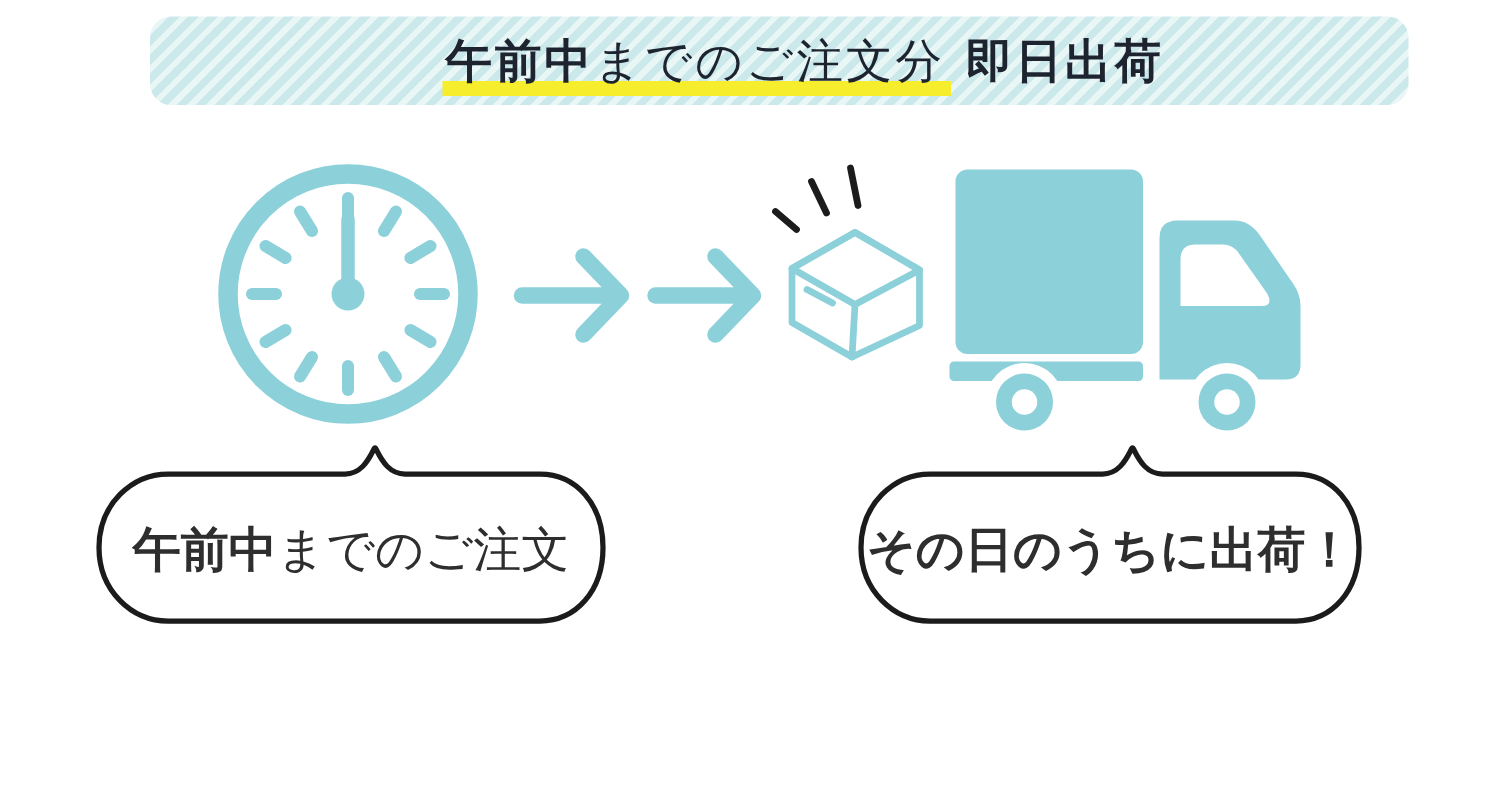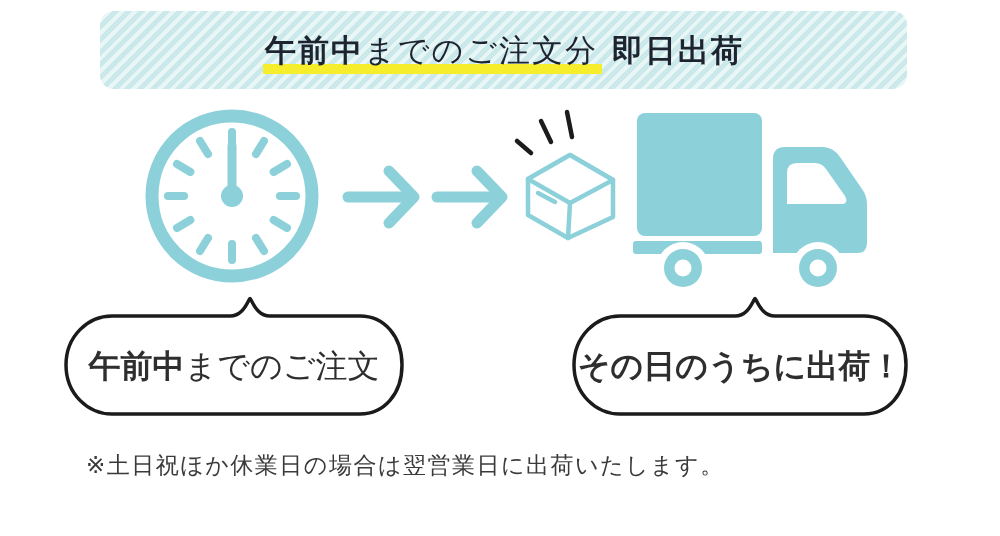--- a/index.html
+++ b/index.html
@@ -4,26 +4,26 @@
 <style>
   html,body{margin:0;padding:0;background:#fff;}
   body{
     position:relative;
     width:1000px;height:536px;
     overflow:hidden;
     font-family:"Liberation Sans","DejaVu Sans",sans-serif;
   }
   
   .banner{
-    position:absolute;left:100px;top:11px;width:807px;height:78px;
+    position:absolute;left:100px;top:11px;width:807px;height:59px;
     border-radius:14px;
     background:repeating-linear-gradient(135deg,
       var(--stripe_dark) 0 5px,
       var(--stripe_light) 5px 9px);
-    display:flex;align-items:center;justify-content:center;
+    display:flex;align-items:center;justify-content:center;padding-left:32px;
   }
   .banner-text{
     font-size:31px;font-weight:500;color:var(--banner_text);
     letter-spacing:2px;white-space:nowrap;line-height:1;
   }
   .banner-text .bold{font-weight:800;}
   .hl{
     background:linear-gradient(to top, var(--highlight) 0 10px, transparent 10px);
     padding:0 4px 6px 2px;
   }
@@ -118,14 +118,13 @@
     <text class="bubble-text" x="234" y="377"><tspan>午前中</tspan><tspan class="bt-regular">までのご注文</tspan></text>
   </g>
 
   <g>
     <path class="bubble-path" d="M620 316 H735 C745 316 750 308 754 300 Q755 297 756 300 C760 308 765 316 775 316 H864 C888 316 906 336 906 365 C906 394 888 414 864 414 H620 C596 414 574 394 574 365 C574 336 596 316 620 316 Z"></path>
     <text class="bubble-text" x="740" y="377">その日のうちに出荷！</text>
   </g>
 </svg>
 
 <div class="footnotes">
-  <div>※土日祝ほか休業日の場合は翌営業日に出荷いたします。</div>
 </div>
 
 </body></html>

